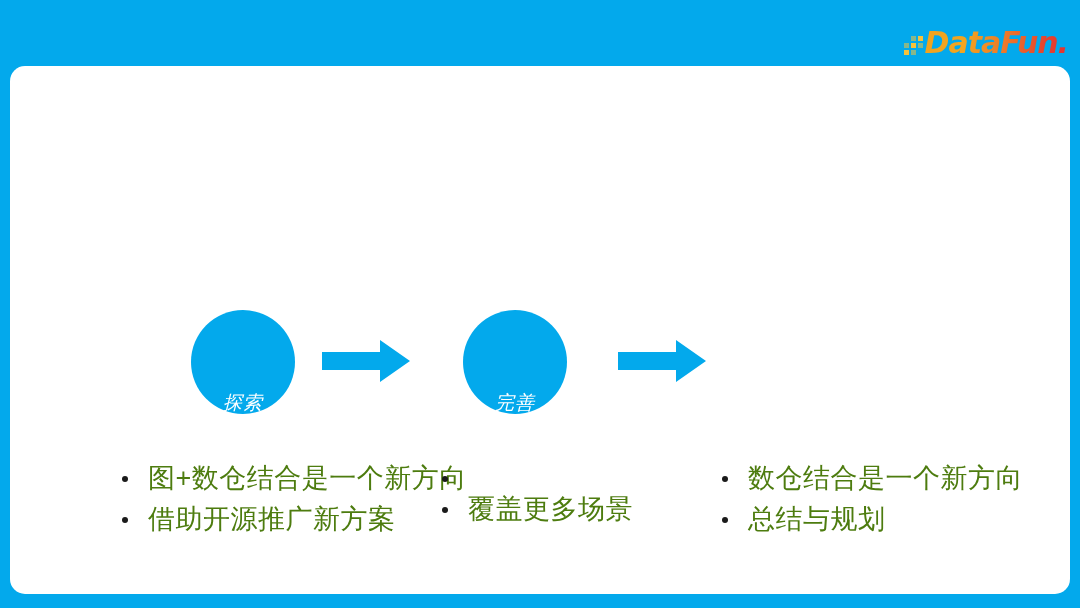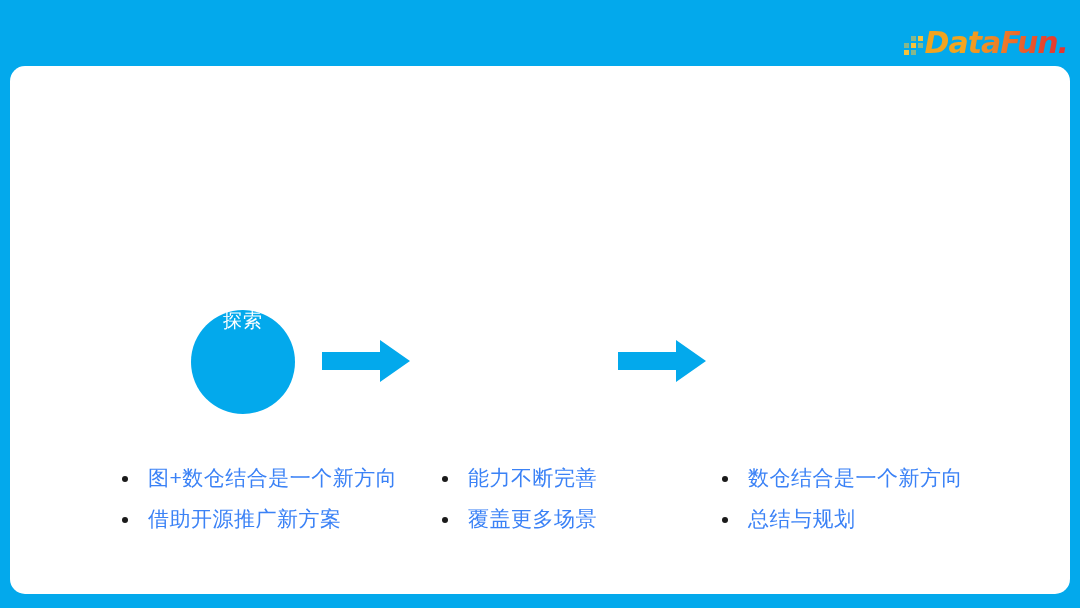--- a/index.html
+++ b/index.html
@@ -86,22 +86,23 @@
   }
 
   
   .flow-circle {
     position: absolute;
     width: 104px;
     height: 104px;
     border-radius: 50%;
     background: #03A9EC;
     display: flex;
-    align-items: flex-start;
+    align-items: flex-end;
     justify-content: center;
+    font-style: italic;
   }
   .flow-circle .flow-label {
     color: #ffffff;
     font-size: 19px;
     letter-spacing: 1px;
     line-height: 22px;
   }
   #circle-1 { left: 181px; top: 244px; }
   #circle-2 { left: 453px; top: 244px; }
   #circle-3 { left: 727px; top: 241px; }
@@ -132,22 +133,22 @@
   .bullet-dot {
     flex: 0 0 auto;
     width: 6px;
     height: 6px;
     border-radius: 50%;
     background: #1a1a1a;
     margin-top: 12px;
     margin-right: 20px;
   }
   .bullet-text {
-    font-size: 21px;
-    color: #3b82f6;
+    font-size: 27px;
+    color: #4d7c0f;
     letter-spacing: 0.5px;
     white-space: nowrap;
   }
 </style>
 </head>
 <body>
 
 <div id="slide">
 
   <div id="header">
@@ -173,20 +174,23 @@
     <div class="flow-circle" id="circle-1">
       <span class="flow-label">探索</span>
     </div>
 
     <div class="flow-arrow" id="arrow-1">
       <svg width="88" height="42" viewBox="0 0 88 42" xmlns="http://www.w3.org/2000/svg">
         <polygon points="0,12 58,12 58,0 88,21 58,42 58,30 0,30" fill="#03A9EC"></polygon>
       </svg>
     </div>
 
+    <div class="flow-circle" id="circle-2">
+      <span class="flow-label">完善</span>
+    </div>
 
     <div class="flow-arrow" id="arrow-2">
       <svg width="88" height="42" viewBox="0 0 88 42" xmlns="http://www.w3.org/2000/svg">
         <polygon points="0,12 58,12 58,0 88,21 58,42 58,30 0,30" fill="#03A9EC"></polygon>
       </svg>
     </div>
 
 
     <div class="bullet-col" id="col-1">
       <div class="bullet-item">
@@ -195,21 +199,20 @@
       </div>
       <div class="bullet-item">
         <span class="bullet-dot"></span>
         <span class="bullet-text">借助开源推广新方案</span>
       </div>
     </div>
 
     <div class="bullet-col" id="col-2">
       <div class="bullet-item">
         <span class="bullet-dot"></span>
-        <span class="bullet-text">能力不断完善</span>
       </div>
       <div class="bullet-item">
         <span class="bullet-dot"></span>
         <span class="bullet-text">覆盖更多场景</span>
       </div>
     </div>
 
     <div class="bullet-col" id="col-3">
       <div class="bullet-item">
         <span class="bullet-dot"></span>

